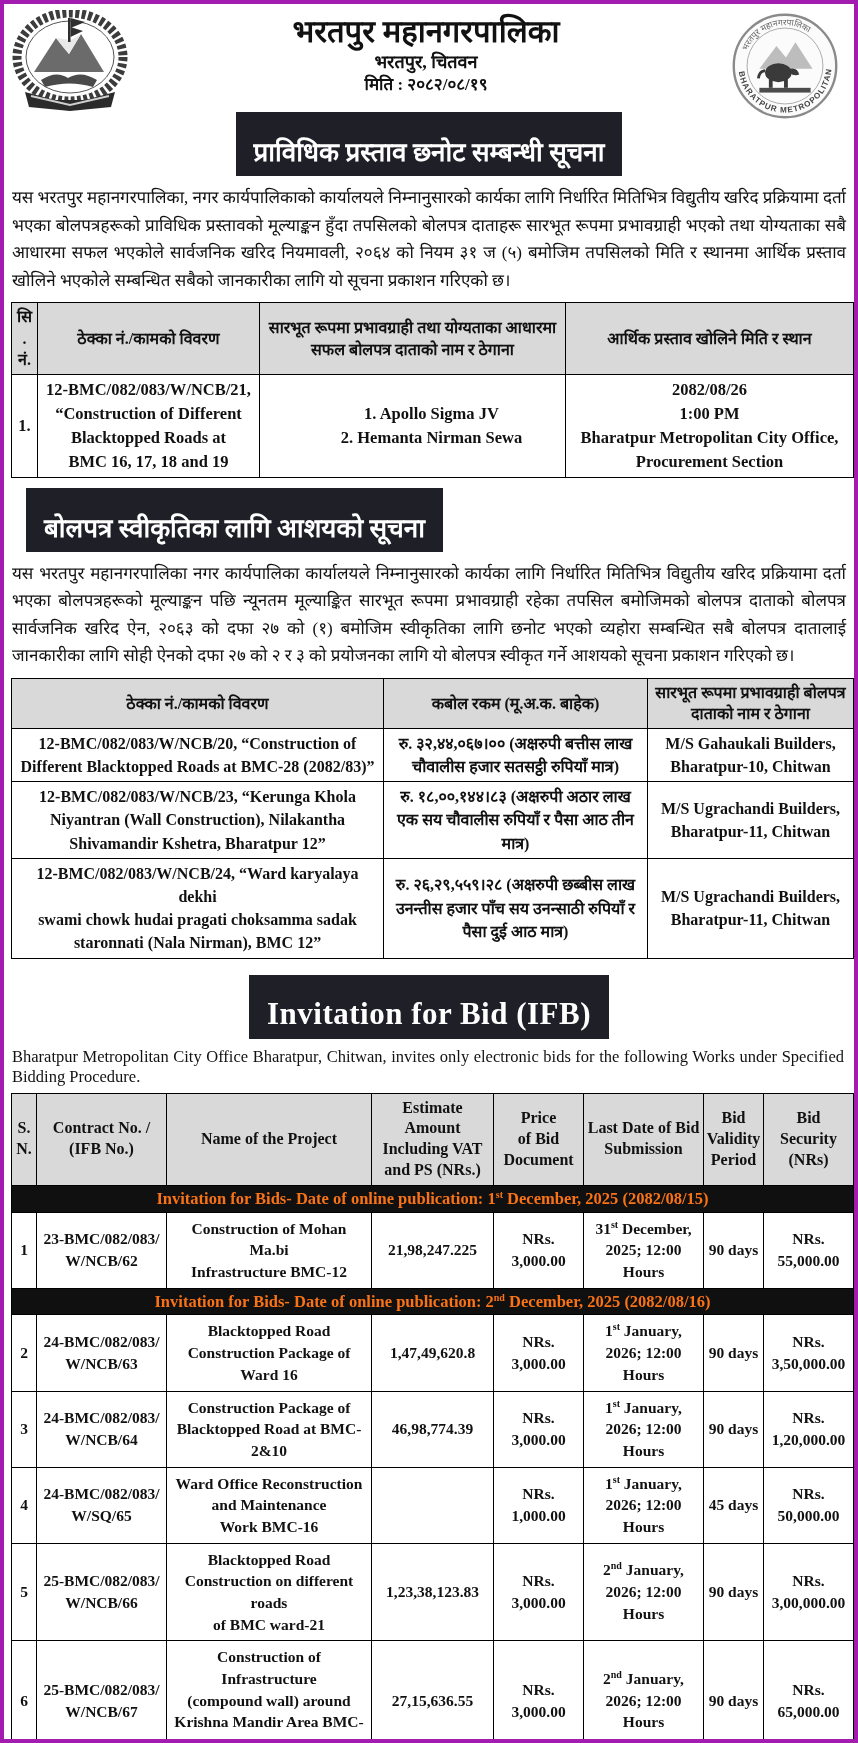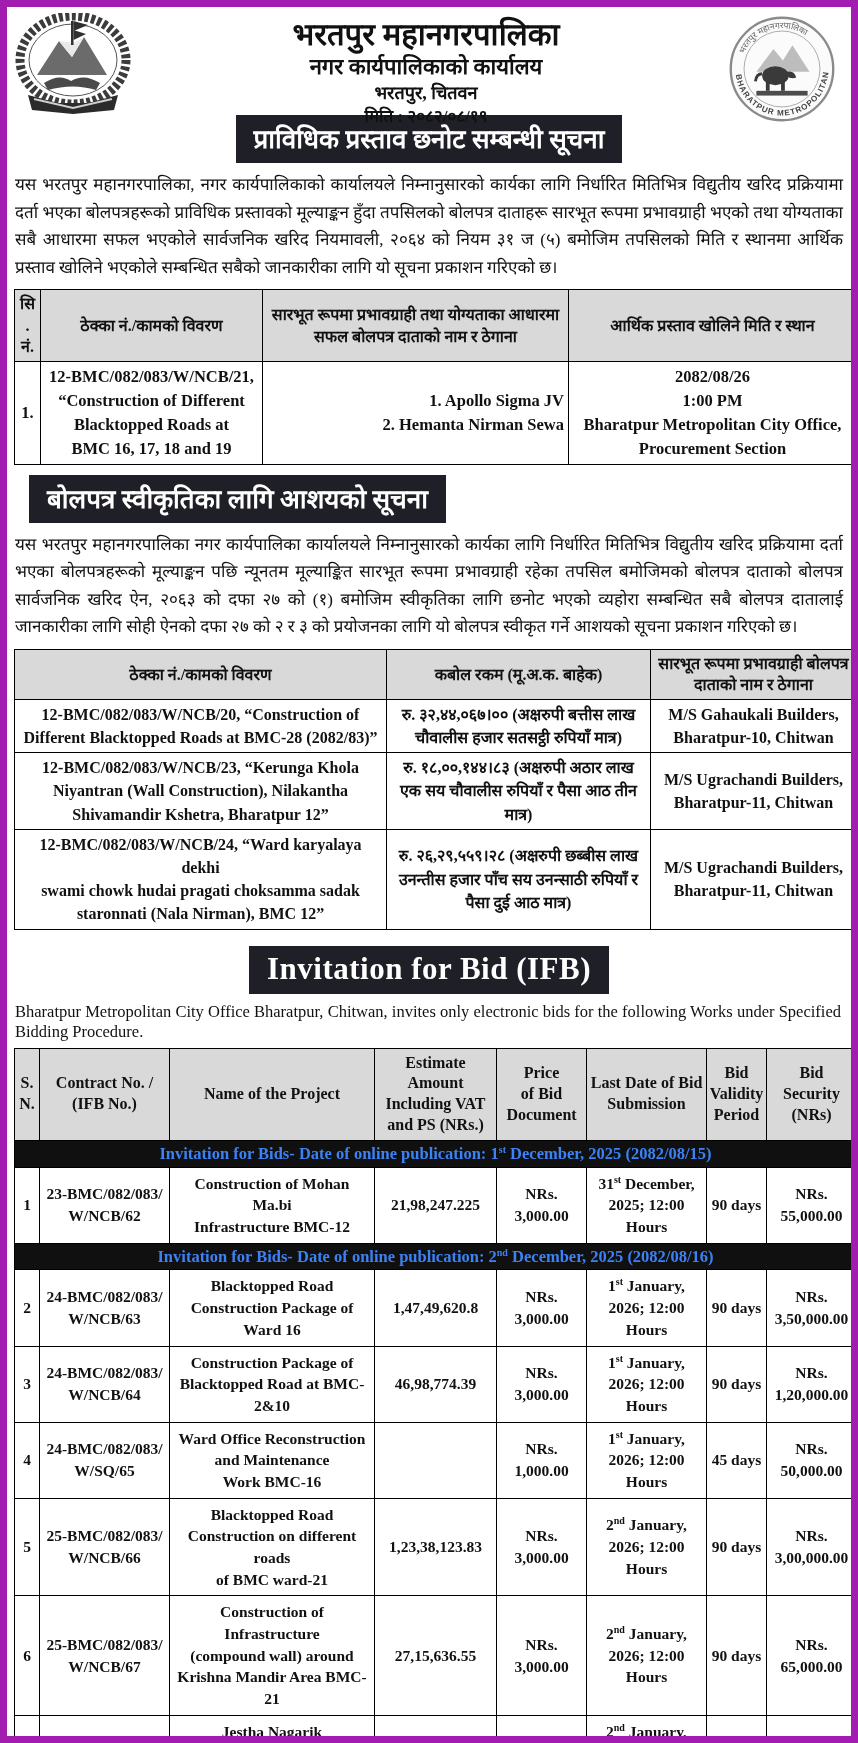--- a/index.html
+++ b/index.html
@@ -5,59 +5,59 @@
   :root{
     --banner-bg:#1f1f28;
     --band-bg:#101010;
     --thead-bg:#d9d9d9;
     --ink:#111111;
     --page-bg:#ffffff;
   }
   html,body{margin:0;padding:0;background:#e8e8e8;}
   .page{
     width:858px;height:1743px;box-sizing:border-box;margin:0 auto;
-    background:var(--page-bg);border:7px solid #a21caf;
+    background:var(--page-bg);border:4px solid #a21caf;
     font-family:"Liberation Serif","DejaVu Sans",serif;color:var(--ink);
     padding:6px 7px;overflow:hidden;
   }
   
   .hdr{display:flex;align-items:flex-start;justify-content:space-between;}
   .logo{flex:0 0 auto;}
   .hdr-center{flex:1 1 auto;text-align:center;padding-top:4px;}
   .org-name{font-size:31px;font-weight:bold;line-height:1.15;}
   .office{font-size:22px;font-weight:bold;line-height:1.3;}
   .address{font-size:18px;font-weight:bold;line-height:1.35;}
   .date-line{font-size:17px;font-weight:bold;line-height:1.35;}
   
   .banner{
     display:table;margin:6px auto 8px auto;background:var(--banner-bg);color:#fff;
-    font-weight:bold;text-align:center;padding:5px 18px 7px 18px;
+    font-weight:bold;text-align:center;padding:21px 18px 7px 18px;
   }
   .banner.np{font-size:26px;margin-top:-14px;}
   .banner.np2{font-size:26px;margin-top:10px;margin-left:15px;}
   .banner.en{font-size:31px;letter-spacing:.5px;margin-top:16px;}
   
   .para{
     font-size:17px;line-height:1.62;text-align:justify;margin:4px 1px 8px 1px;
     font-family:"Liberation Serif","DejaVu Sans",serif;
   }
   .intro{font-size:16.5px;margin:2px 3px 6px 1px;text-align:justify;}
   
   table{border-collapse:collapse;width:100%;table-layout:fixed;margin:2px 0 6px 0;}
   th,td{border:1.5px solid #000;vertical-align:middle;text-align:center;
         padding:3px 4px;font-weight:bold;white-space:pre-line;word-wrap:break-word;}
   thead th{background:var(--thead-bg);font-size:16px;line-height:1.35;}
   .t1 td,.t2 td{font-size:16.5px;line-height:1.45;}
-  .t1 .bidders{text-align:right;padding-left:42px;}
+  .t1 .bidders{text-align:center;padding-left:42px;}
   .t2 td{font-size:16px;}
   .t3 th{font-size:16px;line-height:1.3;padding:4px 2px;}
   .t3 td{font-size:15.5px;line-height:1.4;padding:5px 3px;}
   .t3 td.proj{padding:5px 6px;}
   .t3 tr.band td{
-    background:var(--band-bg);color:#3b82f6;font-size:16.5px;padding:3px 4px;line-height:1.2;
+    background:var(--band-bg);color:#f97316;font-size:16.5px;padding:3px 4px;line-height:1.2;
   }
   sup{font-size:10px;line-height:0;}
 </style>
 </head>
 <body>
 
 <div class="page">
 
   <div class="hdr">
     <div class="logo">
@@ -69,21 +69,20 @@
         <rect x="57" y="8" width="2.5" height="24" fill="#2f2f2f"></rect>
         <polygon points="59.5,8 74,12 59.5,18" fill="#2f2f2f"></polygon>
         <polygon points="59.5,17 72,21 59.5,27" fill="#2f2f2f"></polygon>
         <path d="M30 70 Q45 60 57 68 Q70 60 86 70 L82 77 Q59 70 34 77 Z" fill="#4a4a4a"></path>
         <path d="M14 82 L44 90 L74 90 L104 82 L100 97 L59 101 L18 97 Z" fill="#2b2b2b"></path>
         <path d="M20 86 L59 95 L98 86" fill="none" stroke="#cfcfcf" stroke-width="2"></path>
       </svg>
     </div>
     <div class="hdr-center">
       <div class="org-name">भरतपुर महानगरपालिका</div>
-      <div class="office">नगर कार्यपालिकाको कार्यालय</div>
       <div class="address">भरतपुर, चितवन</div>
       <div class="date-line">मिति : २०८२/०८/१९</div>
     </div>
     <div class="logo">
       <svg width="124" height="112" viewBox="0 0 130 118">
         <circle cx="65" cy="59" r="54" fill="#fbfbfb" stroke="#8a8a8a" stroke-width="2.5"></circle>
         <circle cx="65" cy="59" r="40" fill="none" stroke="#a8a8a8" stroke-width="1"></circle>
         <polygon points="38,62 56,38 66,50 76,34 94,62" fill="#bdbdbd"></polygon>
         <ellipse cx="58" cy="66" rx="14" ry="10" fill="#3a3a3a"></ellipse>
         <rect x="48" y="72" width="4" height="10" fill="#3a3a3a"></rect>

